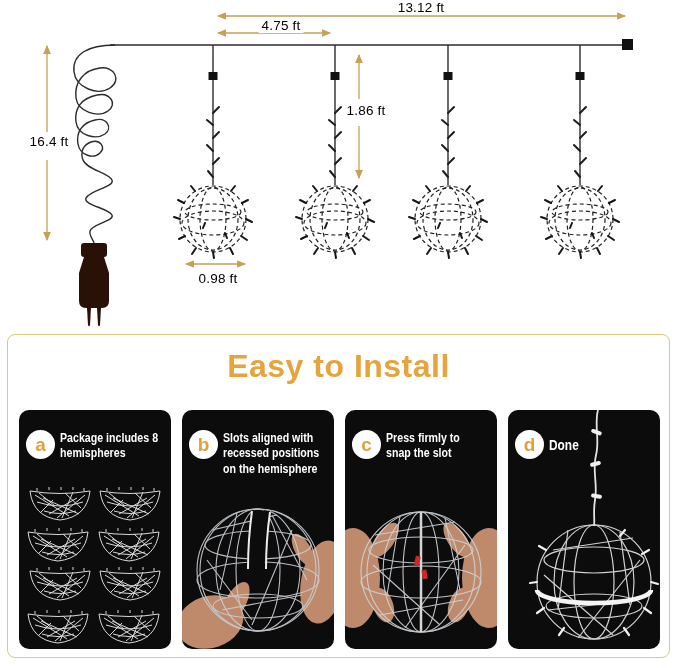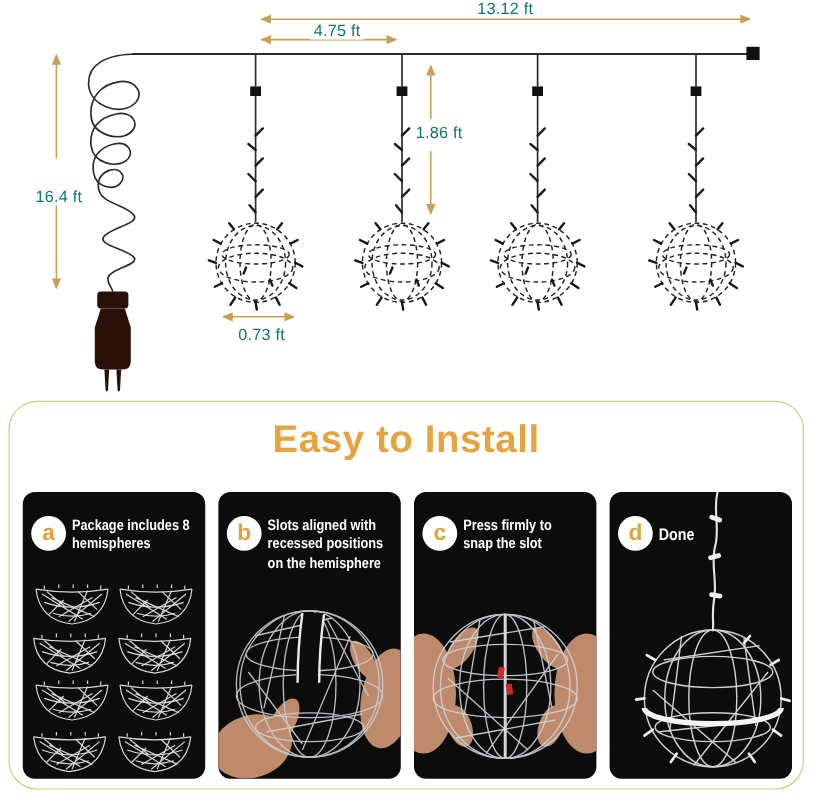--- a/index.html
+++ b/index.html
@@ -4,27 +4,27 @@
 <style>
   html,body{margin:0;padding:0;}
   body{
     width:679px;height:668px;background:#ffffff;position:relative;overflow:hidden;
     font-family:"Liberation Sans",sans-serif;
   }
   
   .diagram{position:absolute;left:0;top:0;width:679px;height:334px;}
   .diagram svg{position:absolute;left:0;top:0;}
   .measure-label{
-    position:absolute;color:#0f766e;font-size:13.5px;letter-spacing:.2px;
+    position:absolute;color:#000000;font-size:13.5px;letter-spacing:.2px;
     transform:translateX(-50%);white-space:nowrap;background:#fff;padding:0 3px;
   }
   
   .install-card{
     position:absolute;left:7px;top:334px;width:661px;height:322px;
-    border:1.5px solid #d9c87e;border-radius:24px;background:#fff;box-sizing:content-box;
+    border:1.5px solid #d9c87e;border-radius:8px;background:#fff;box-sizing:content-box;
   }
   .install-title{
     margin:13px 0 0 0;text-align:center;font-weight:bold;font-size:32px;
     color:#e5a43e;letter-spacing:.5px;
   }
   .steps{position:absolute;left:11px;top:75px;display:flex;gap:11px;}
   .step{
     width:152px;height:239px;background:#0c0c0c;border-radius:10px;
     position:relative;overflow:hidden;flex:0 0 auto;
   }
@@ -120,22 +120,22 @@
       <line x1="359" y1="126" x2="359" y2="178" marker-end="url(#arr)"></line>
       <line x1="47" y1="46" x2="47" y2="132" marker-start="url(#arr)"></line>
       <line x1="47" y1="160" x2="47" y2="240" marker-end="url(#arr)"></line>
       <line x1="186" y1="264" x2="245" y2="264" marker-start="url(#arr)" marker-end="url(#arr)"></line>
     </g>
   </svg>
 
   <div class="measure-label" style="left:421px;top:0px;">13.12 ft</div>
   <div class="measure-label" style="left:281px;top:18px;">4.75 ft</div>
   <div class="measure-label" style="left:366px;top:103px;">1.86 ft</div>
-  <div class="measure-label" style="left:49px;top:156px;">16.4 ft</div>
-  <div class="measure-label" style="left:218px;top:271px;">0.73 ft</div>
+  <div class="measure-label" style="left:49px;top:134px;">16.4 ft</div>
+  <div class="measure-label" style="left:218px;top:271px;">0.98 ft</div>
 </div>
 
 <div class="install-card">
   <h2 class="install-title">Easy to Install</h2>
 
   <div class="steps">
 
     <div class="step">
       <svg class="photo" viewBox="0 0 152 239">
         <defs>

